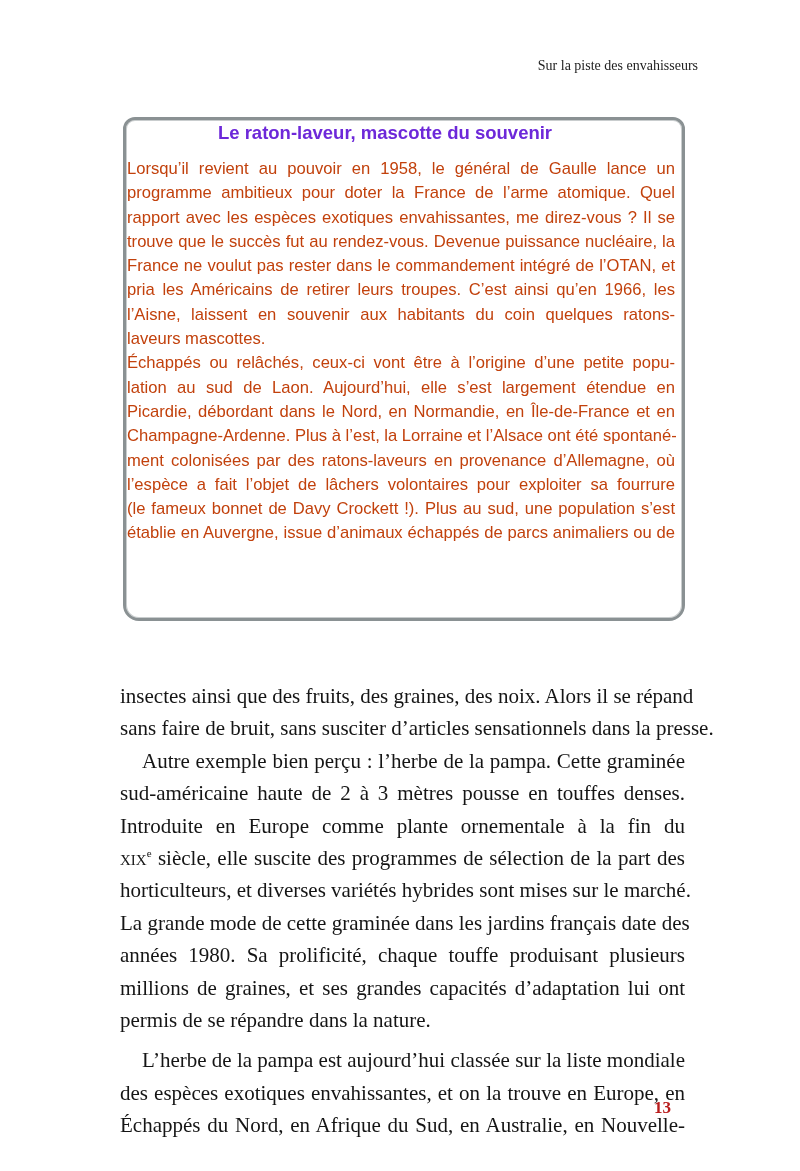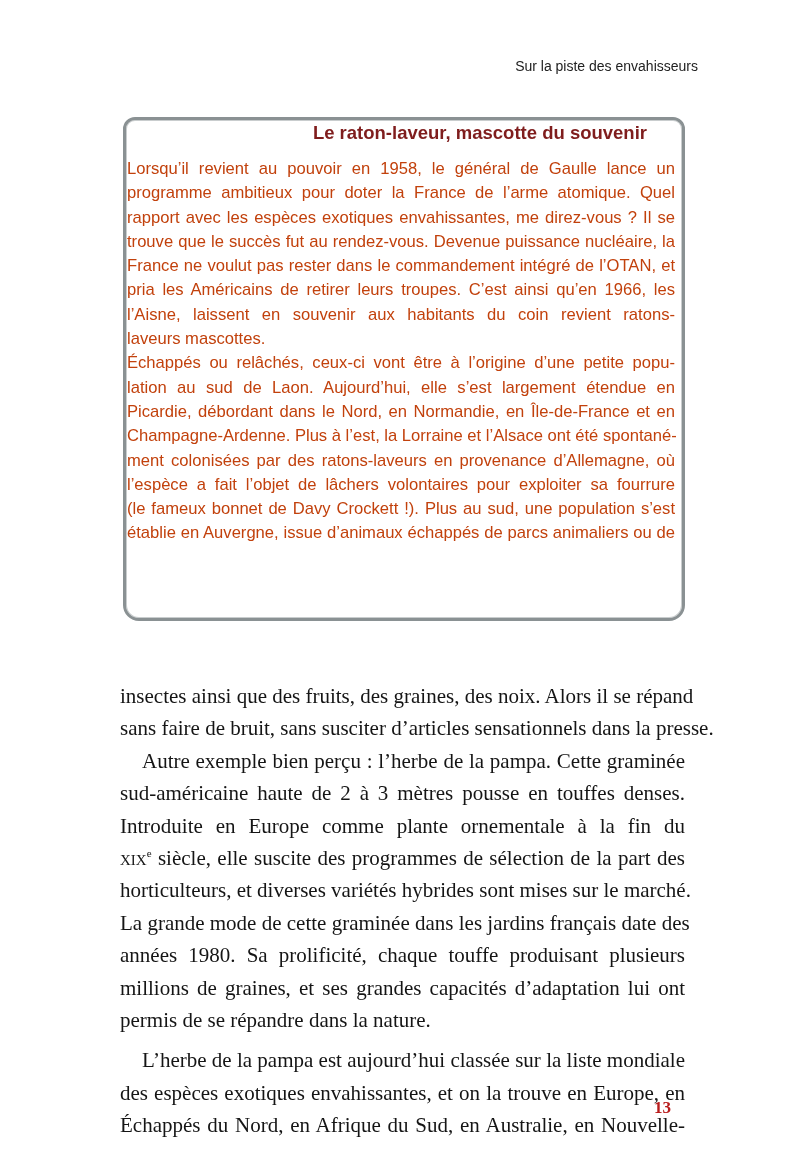--- a/index.html
+++ b/index.html
@@ -1,28 +1,28 @@
 <!DOCTYPE html>
 <html><head>
 <meta charset="utf-8">
 <style>
   html, body { margin: 0; padding: 0; background: #ffffff; }
   body { width: 800px; height: 1171px; position: relative; overflow: hidden; color: #1b1b1b; }
   .running-head {
     position: absolute; top: 58px; right: 102px;
-    font-family: Liberation Sans, sans-serif; font-size: 14px; color: #222;
+    font-family: Liberation Serif, serif; font-size: 14px; color: #222;
   }
   .box {
     position: absolute; left: 123px; top: 117px; width: 556px; height: 498px;
     border: 3px solid #8a9193; border-radius: 12px 12px 16px 16px;
     box-shadow: inset 0 0 0 1px #c9cdce;
   }
   .box-title {
-    position: absolute; top: 122px; left: 123px; width: 524px; text-align: right;
-    font-family: "Liberation Sans", sans-serif; font-weight: bold; font-size: 18.5px; color: #7f1d1d;
+    position: absolute; top: 122px; left: 123px; width: 524px; text-align: center;
+    font-family: "Liberation Sans", sans-serif; font-weight: bold; font-size: 18.5px; color: #6d28d9;
   }
   .box-body {
     position: absolute; top: 157px; left: 127px; width: 548px;
     font-family: "Liberation Sans", sans-serif; font-size: 16.6px; line-height: 24.3px; color: #c2410c;
   }
   .box-body .ln { display: block; text-align: justify; text-align-last: justify; white-space: nowrap; }
   .box-body .ln.last { text-align-last: left; }
   .main {
     position: absolute; top: 680px; left: 120px; width: 565px;
     font-family: "Liberation Serif", serif; font-size: 21px; line-height: 32.4px; color: #151515;
@@ -45,21 +45,21 @@
 
 <div class="box"></div>
 <div class="box-title">Le raton-laveur, mascotte du souvenir</div>
 <div class="box-body">
   <span class="ln">Lorsqu’il revient au pouvoir en 1958, le général de Gaulle lance un</span>
   <span class="ln">programme ambitieux pour doter la France de l’arme atomique. Quel</span>
   <span class="ln">rapport avec les espèces exotiques envahissantes, me direz-vous ? Il se</span>
   <span class="ln">trouve que le succès fut au rendez-vous. Devenue puissance nucléaire, la</span>
   <span class="ln">France ne voulut pas rester dans le commandement intégré de l’OTAN, et</span>
   <span class="ln">pria les Américains de retirer leurs troupes. C’est ainsi qu’en 1966, les</span>
-  <span class="ln">l’Aisne, laissent en souvenir aux habitants du coin revient ratons-</span>
+  <span class="ln">l’Aisne, laissent en souvenir aux habitants du coin quelques ratons-</span>
   <span class="ln last">laveurs mascottes.</span>
   <span class="ln">Échappés ou relâchés, ceux-ci vont être à l’origine d’une petite popu-</span>
   <span class="ln">lation au sud de Laon. Aujourd’hui, elle s’est largement étendue en</span>
   <span class="ln">Picardie, débordant dans le Nord, en Normandie, en Île-de-France et en</span>
   <span class="ln">Champagne-Ardenne. Plus à l’est, la Lorraine et l’Alsace ont été spontané-</span>
   <span class="ln">ment colonisées par des ratons-laveurs en provenance d’Allemagne, où</span>
   <span class="ln">l’espèce a fait l’objet de lâchers volontaires pour exploiter sa fourrure</span>
   <span class="ln">(le fameux bonnet de Davy Crockett !). Plus au sud, une population s’est</span>
   <span class="ln">établie en Auvergne, issue d’animaux échappés de parcs animaliers ou de</span>
 </div>

